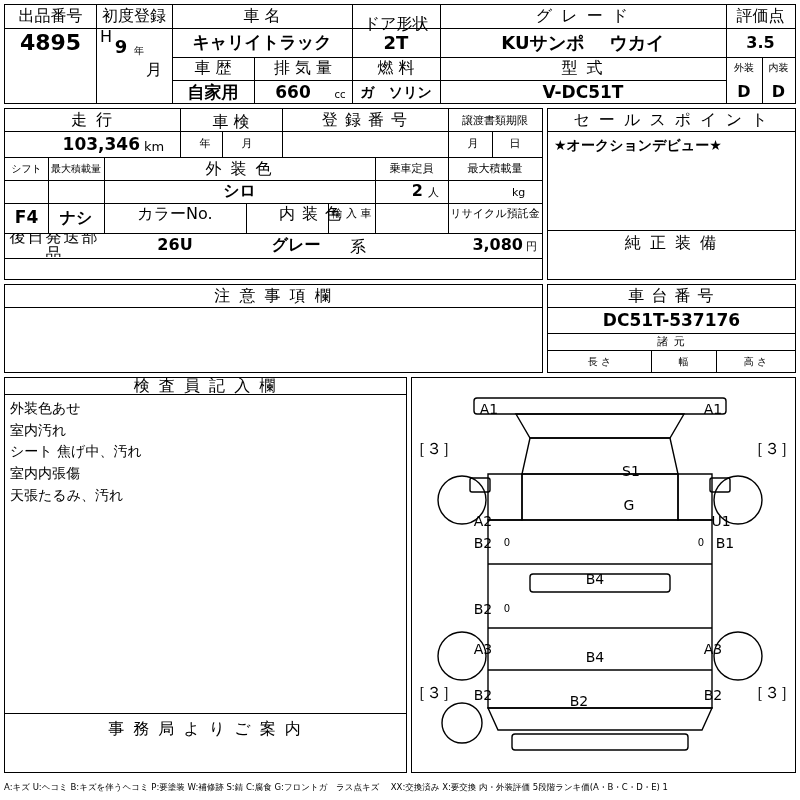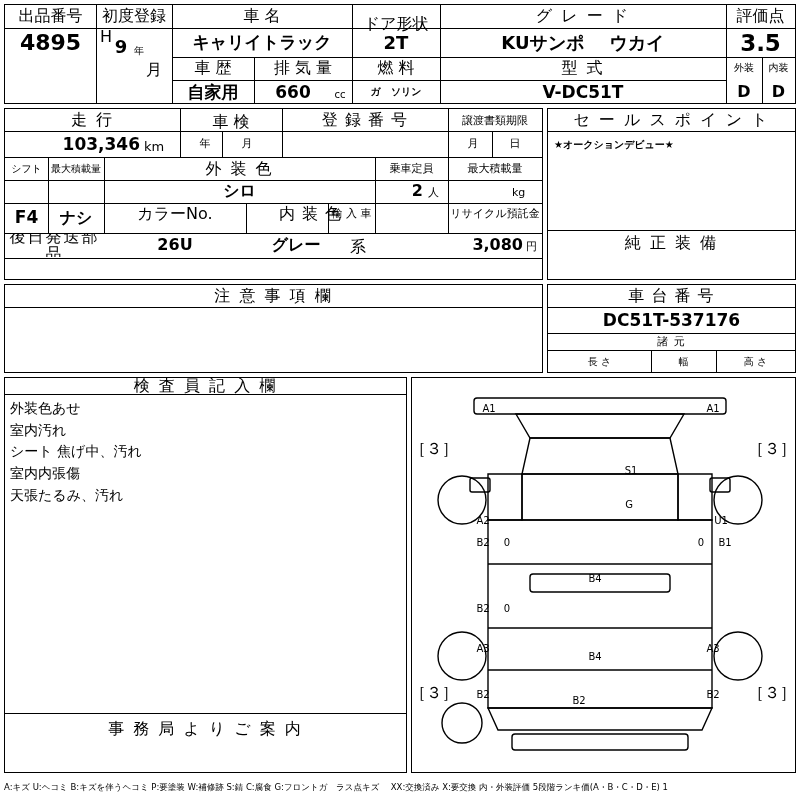--- a/index.html
+++ b/index.html
@@ -11,25 +11,25 @@
     -webkit-font-smoothing:none;
   }
   .sheet{position:relative;width:800px;height:800px;}
   .bx{position:absolute;box-sizing:border-box;border:1px solid #000;}
   .lbl{position:absolute;box-sizing:border-box;display:flex;align-items:center;justify-content:center;
        text-align:center;line-height:1.05;overflow:hidden;}
   .f10{font-size:10px;}
   .f11{font-size:11px;}
   .f12{font-size:16px;}
   .f13{font-size:13px;}
-  .f14{font-size:10px;}
+  .f14{font-size:14px;}
   .f16{font-size:16px;}
   .f17{font-size:17px;}
   .f18{font-size:18px;}
-  .f20{font-size:23px;}
+  .f20{font-size:16px;}
   .f22{font-size:22px;}
   .b{font-weight:bold;}
   .left{justify-content:flex-start;}
   .right{justify-content:flex-end;}
   .sp1{letter-spacing:1px;}
   .sp2{letter-spacing:2px;}
   .vline{position:absolute;background:#000;width:1px;}
   .hline{position:absolute;background:#000;height:1px;}
   .notes div{line-height:1.55;}
   svg{display:block;}

